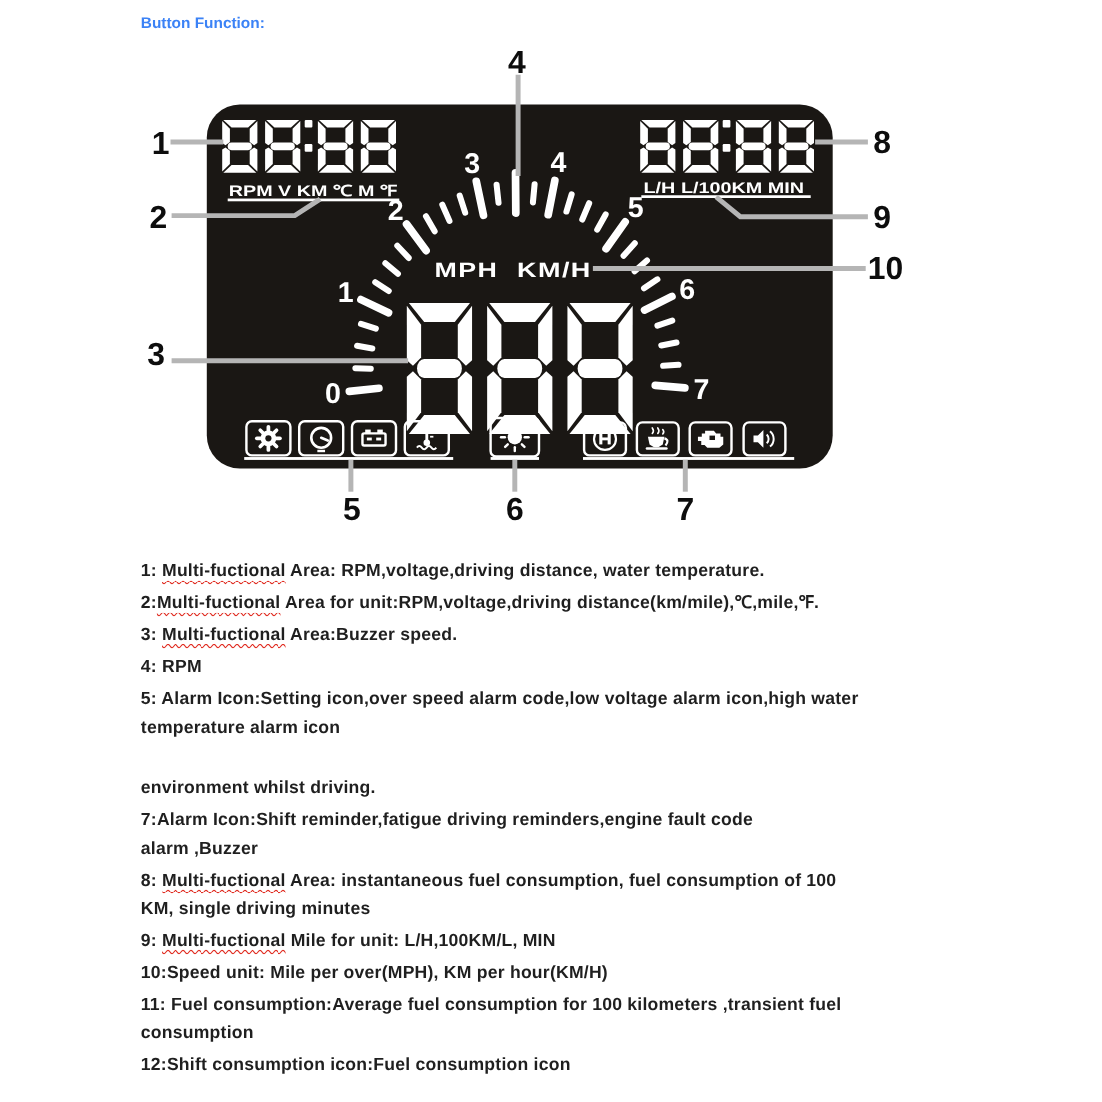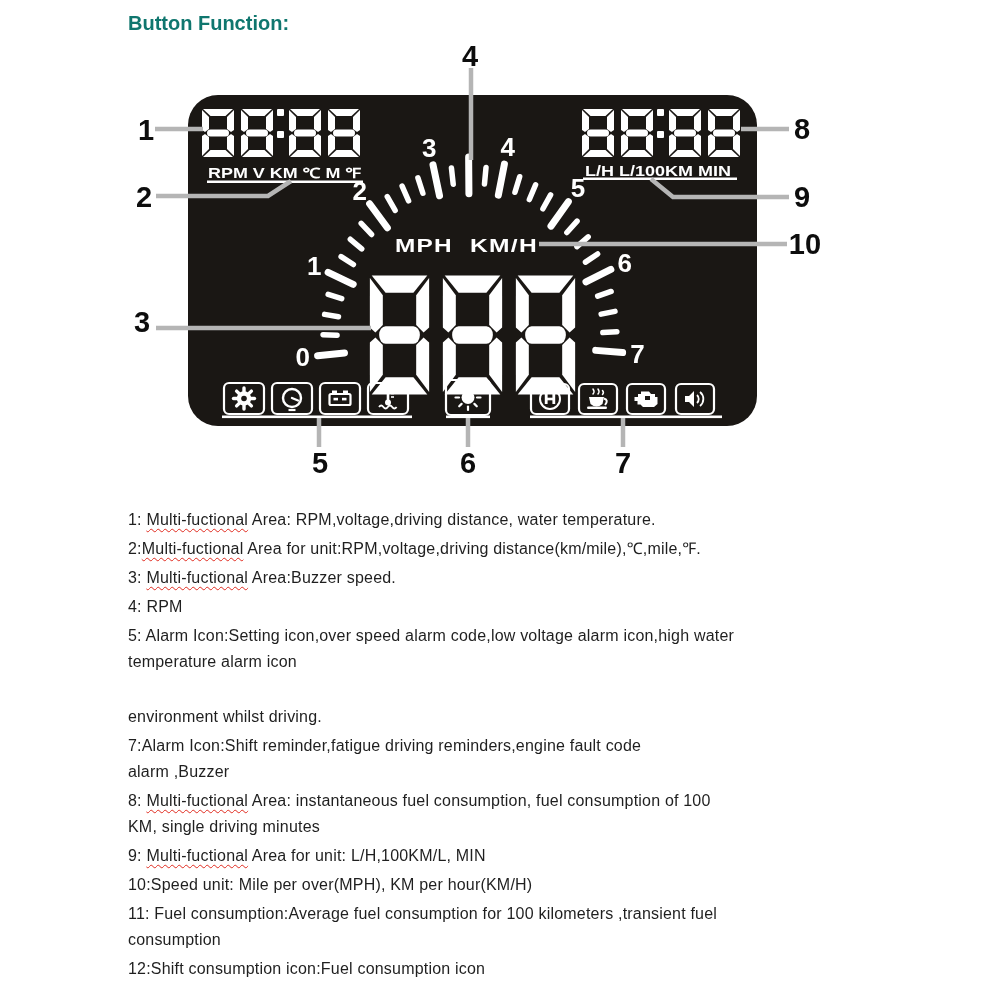--- a/index.html
+++ b/index.html
@@ -8,37 +8,37 @@
     --line:#b5b5b5;
     --text:#1f1f1f;
     --squiggle:#e02b20;
   }
   html,body{margin:0;padding:0;}
   body{
     width:1002px;height:1002px;position:relative;background:#fff;
     font-family:"Liberation Sans",sans-serif;color:var(--text);
   }
   .page-title{
-    position:absolute;left:128px;top:12px;font-size:20px;font-weight:bold;color:#0f766e;
+    position:absolute;left:128px;top:12px;font-size:14px;font-weight:bold;color:#3b82f6;
   }
   .figure-svg{position:absolute;left:100px;top:35px;width:760px;height:445px;}
   .fg{fill:var(--fg);}
   .panel{fill:var(--panel-bg);}
   .units-text{fill:var(--fg);font-family:"Liberation Sans",sans-serif;font-weight:bold;font-size:14px;}
   .speed-units{fill:var(--fg);font-family:"Liberation Sans",sans-serif;font-weight:bold;font-size:19px;letter-spacing:1px;}
   .callout-num{fill:#0d0d0d;font-family:"Liberation Sans",sans-serif;font-weight:bold;font-size:29px;text-anchor:middle;}
   .callout-line{stroke:var(--line);stroke-width:4.5;fill:none;}
   .tickline{stroke:var(--fg);}
   .gauge-label{fill:var(--fg);font-family:"Liberation Sans",sans-serif;font-weight:bold;font-size:26px;text-anchor:middle;}
   .iconbox{fill:none;stroke:var(--fg);stroke-width:2.2;}
   .istroke{stroke:var(--fg);fill:none;}
   .ifill{fill:var(--fg);}
   .function-list{
     position:absolute;left:128px;top:507px;width:860px;
-    font-size:16px;line-height:26px;letter-spacing:0.2px;color:var(--text);
+    font-size:16px;line-height:26px;letter-spacing:0.2px;color:var(--text);font-weight:bold;
   }
   .function-list p{margin:0 0 3px 0;}
   .wavy{
     text-decoration-line:underline;
     text-decoration-style:wavy;
     text-decoration-color:var(--squiggle);
     text-decoration-thickness:1px;
     text-underline-offset:3px;
   }
 </style>
@@ -251,17 +251,17 @@
 
 <div class="function-list">
     <p><span>1: </span><span class="wavy">Multi-fuctional</span><span> Area: RPM,voltage,driving distance, water temperature.</span></p>
     <p><span>2:</span><span class="wavy">Multi-fuctional</span><span> Area for unit:RPM,voltage,driving distance(km/mile),℃,mile,℉.</span></p>
     <p><span>3: </span><span class="wavy">Multi-fuctional</span><span> Area:Buzzer speed.</span></p>
     <p><span>4: RPM</span></p>
     <p><span>5: Alarm Icon:Setting icon,over speed alarm code,low voltage alarm icon,high water</span><br><span>temperature alarm icon</span></p>
     <p><br><span>environment whilst driving.</span></p>
     <p><span>7:Alarm Icon:Shift reminder,fatigue driving reminders,engine fault code</span><br><span>alarm ,Buzzer</span></p>
     <p><span>8: </span><span class="wavy">Multi-fuctional</span><span> Area: instantaneous fuel consumption, fuel consumption of 100</span><br><span>KM, single driving minutes</span></p>
-    <p><span>9: </span><span class="wavy">Multi-fuctional</span><span> Area for unit: L/H,100KM/L, MIN</span></p>
+    <p><span>9: </span><span class="wavy">Multi-fuctional</span><span> Mile for unit: L/H,100KM/L, MIN</span></p>
     <p><span>10:Speed unit: Mile per over(MPH), KM per hour(KM/H)</span></p>
     <p><span>11: Fuel consumption:Average fuel consumption for 100 kilometers ,transient fuel</span><br><span>consumption</span></p>
     <p><span>12:Shift consumption icon:Fuel consumption icon</span></p>
   </div>
 
 </body></html>

